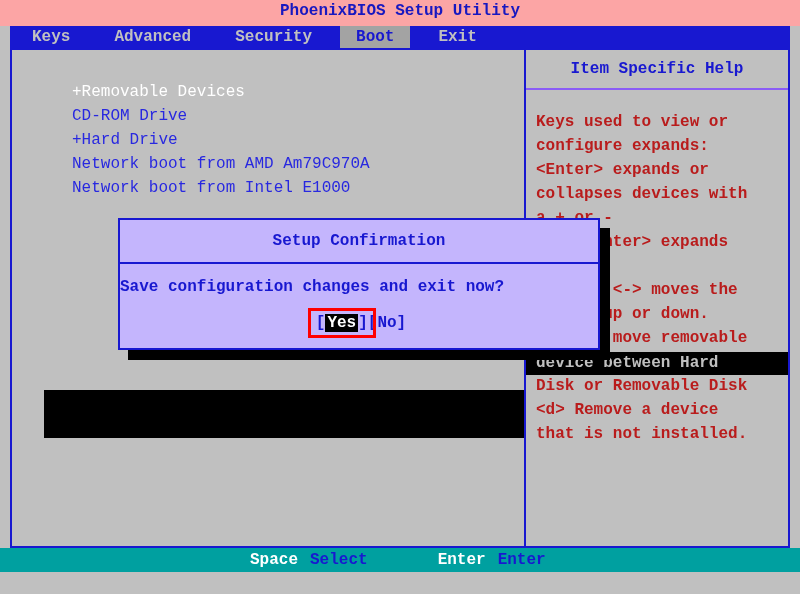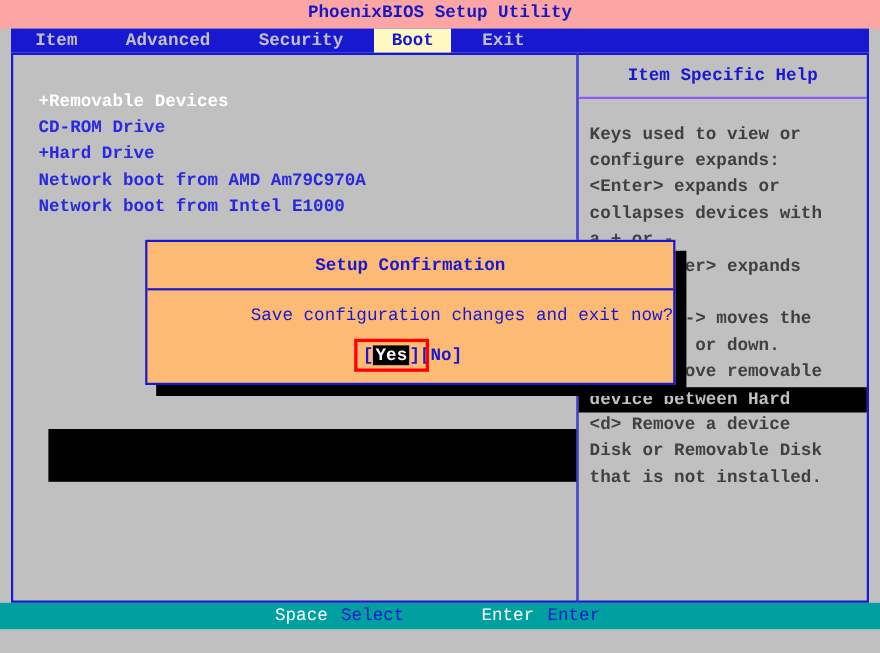--- a/index.html
+++ b/index.html
@@ -35,21 +35,21 @@
       display: flex;
       color: #c0c0c0;
       align-items: center;
     }
     .menu-item {
       padding: 0 22px;
       line-height: 22px;
       color: #c0c0c0;
     }
     .menu-item.active {
-      background: #fef9c3;
+      background: #a3a3a3;
       color: #1818d0;
       padding: 0 16px;
       margin: 0 6px;
     }
     .main-area {
       width: calc(100% - 20px);
       margin: 0 10px;
       height: 500px;
       background: #c0c0c0;
       position: relative;
@@ -70,76 +70,77 @@
     }
     .help-header {
       text-align: center;
       color: #1818d0;
       padding: 10px 0;
       border-bottom: 2px solid #8b5cf6;
       font-weight: bold;
     }
     .help-body {
       padding: 20px 10px 10px 10px;
-      color: #404040;
+      color: #b91c1c;
       line-height: 24px;
       font-weight: bold;
     }
     .boot-item {
       color: #2828e0;
       line-height: 24px;
       padding-left: 8px;
-      font-weight: bold;
+      font-weight: normal;
+      margin-left: 37px;
     }
     .boot-item.selected {
       color: #ffffff;
     }
     .selection-bar {
       position: absolute;
       left: 32px;
       top: 340px;
       right: 0;
       height: 48px;
       background: #000;
     }
     .footer-bar {
       width: 100%;
       height: 24px;
       background: #00a0a0;
       display: flex;
       align-items: center;
       padding: 0 0 0 250px;
       color: #1818d0;
-      font-weight: normal;
+      font-weight: bold;
       text-align: right;
     }
     .footer-key { color: #ffffff; margin-right: 12px; }
     .footer-label { color: #1818d0; margin-right: 70px; }
     .dialog {
       position: absolute;
-      left: 132px;
+      left: 118px;
       top: 218px;
       width: 482px;
-      background: #fdba74;
+      background: #c4b5fd;
       border: 2px solid #1818d0;
       z-index: 100;
       box-shadow: 10px 10px 0 #000;
     }
     .dialog-title {
       text-align: center;
       color: #1818d0;
       padding: 12px 0;
       border-bottom: 2px solid #1818d0;
       font-weight: bold;
     }
     .dialog-body {
-      text-align: right;
+      text-align: left;
       color: #1818d0;
       padding: 14px 0 10px 0;
-      font-weight: normal;
+      font-weight: bold;
     }
     .dialog-buttons {
       display: flex;
       justify-content: center;
       padding: 8px 0 16px 4px;
     }
     .dialog-btn {
       color: #1818d0;
       font-weight: bold;
     }
@@ -175,21 +176,21 @@
 </head>
 <body>
 
 <div class="screen">
 
   <div class="title-bar">
     <span>PhoenixBIOS Setup Utility</span>
   </div>
 
   <div class="menu-bar" id="menu-bar">
-      <div class="menu-item">Item</div>
+      <div class="menu-item">Keys</div>
       <div class="menu-item">Advanced</div>
       <div class="menu-item">Security</div>
       <div class="menu-item active">Boot</div>
       <div class="menu-item">Exit</div>
     </div>
 
   <div class="main-area">
     <div class="left-panel" id="boot-list">
       <div class="selection-bar"></div>
     <div class="boot-item selected">+Removable Devices</div>
@@ -205,22 +206,22 @@
           <div>configure expands:</div>
           <div>&lt;Enter&gt; expands or</div>
           <div>collapses devices with</div>
           <div>a + or -</div>
           <div>&lt;Ctrl+Enter&gt; expands</div>
           <div>all</div>
           <div>&lt;+&gt; and &lt;-&gt; moves the</div>
           <div>device up or down.</div>
           <div>&lt;n&gt; May move removable</div>
           <div>device between Hard</div>
+          <div>Disk or Removable Disk</div>
           <div>&lt;d&gt; Remove a device</div>
-          <div>Disk or Removable Disk</div>
           <div>that is not installed.</div>
         </div>
       <div class="right-block-overlay" id="help-overlay" style="top: 302px;">device between Hard</div>
     </div>
   </div>
 
   <div class="footer-bar">
     <span class="footer-key">Space</span>
     <span class="footer-label">Select</span>
     <span class="footer-key">Enter</span>

